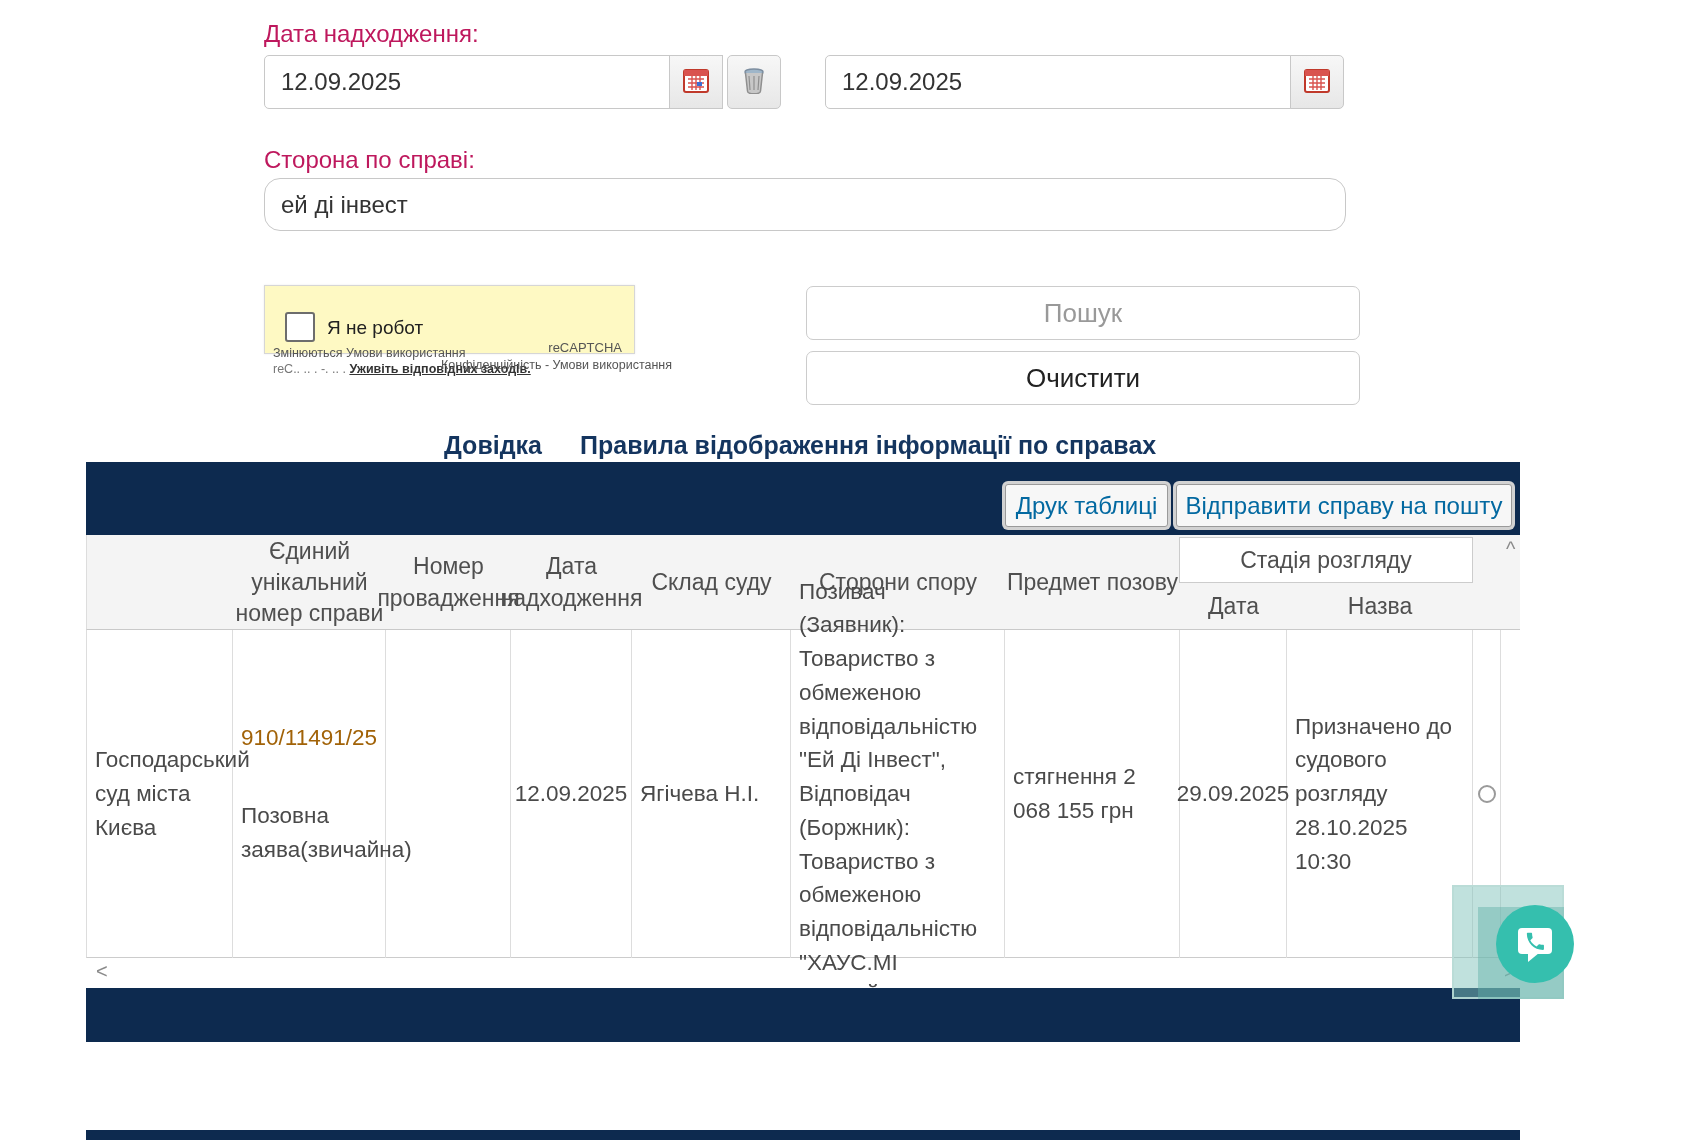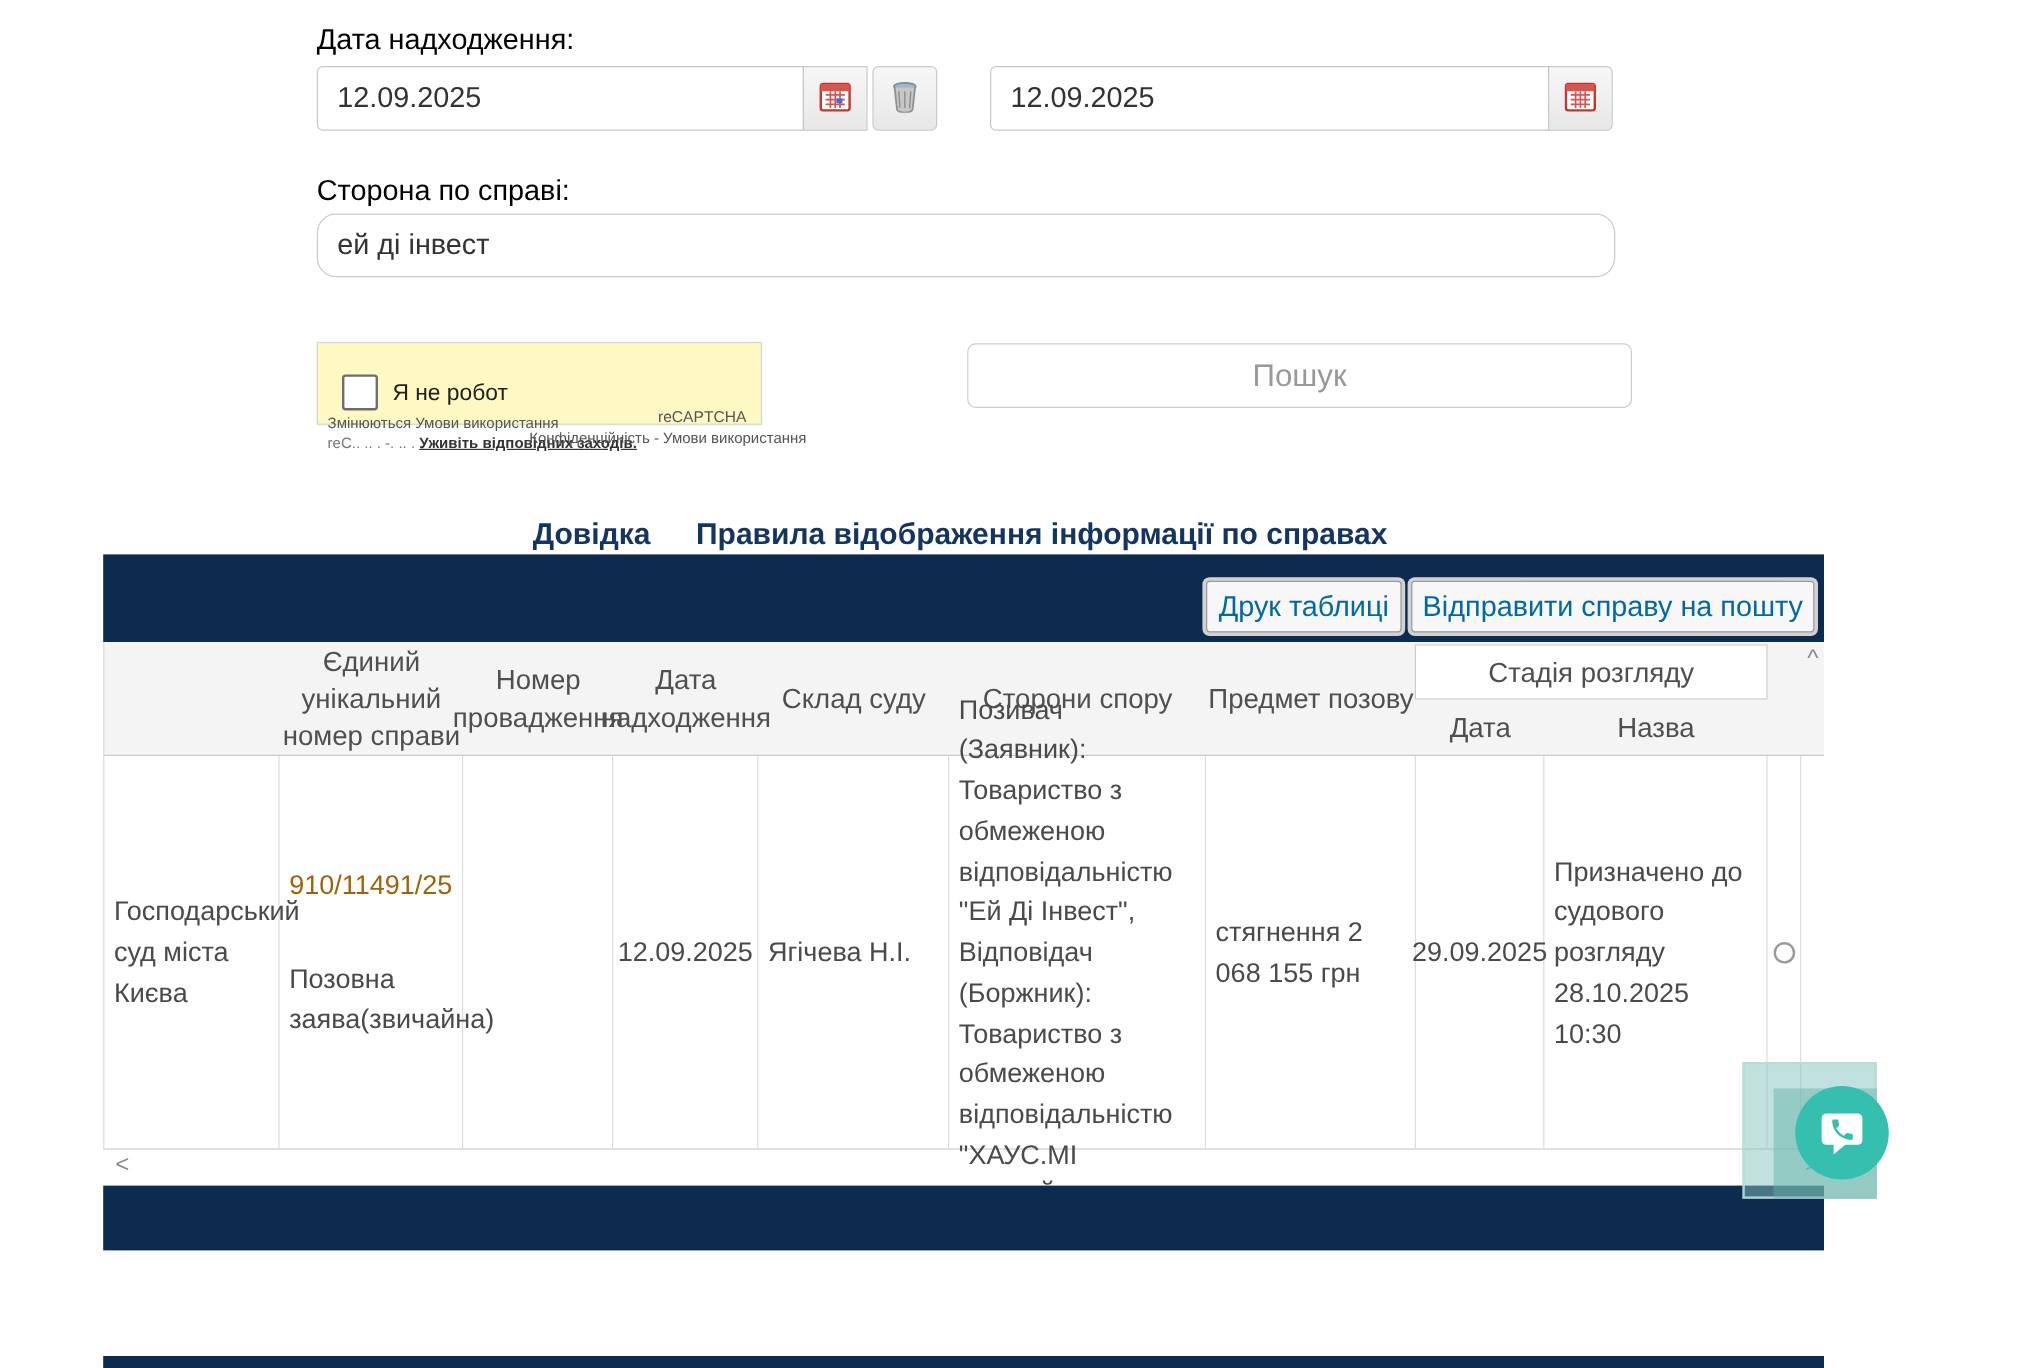--- a/index.html
+++ b/index.html
@@ -1,19 +1,19 @@
 <!DOCTYPE html>
 <html><head>
 <meta charset="utf-8">
 <style>
   * { margin:0; padding:0; box-sizing:border-box; }
   body { background:#fff; font-family:"Liberation Sans", sans-serif; }
   .page { position:relative; width:1702px; height:1140px; background:#fff; overflow:hidden; }
 
-  .field-label { position:absolute; font-size:24px; color:#000000; }
+  .field-label { position:absolute; font-size:24px; color:#be185d; }
 
   .text-input { position:absolute; border:1px solid #c8c8c8; border-radius:16px; background:#fff;
     font-size:24px; color:#333; padding:0 16px; font-family:"Liberation Sans", sans-serif; }
 
   .addon-btn { position:absolute; height:54px; width:54px; background:linear-gradient(#f7f7f7,#e7e7e7);
     border:1px solid #c8c8c8; display:flex; align-items:center; justify-content:center; cursor:pointer; }
 
   .big-btn { position:absolute; width:554px; height:54px; background:#fff; border:1px solid #ccc;
     border-radius:7px; font-size:26px; font-family:"Liberation Sans", sans-serif; cursor:pointer; }
 
@@ -107,20 +107,21 @@
     <div class="captcha-tiny" style="left:8px; top:60px;">Змінюються Умови використання</div>
     <div class="captcha-tiny" style="left:8px; top:76px; color:#777;">
       <span>reC.. .. . -. .. .</span>
       <span style="color:#333; text-decoration:underline; font-weight:700;">Уживіть відповідних заходів.</span>
     </div>
     <div class="captcha-tiny" style="left:176px; top:72px;">Конфіденційність - Умови використання</div>
   </div>
 
 
   <button class="big-btn" style="left:806px; top:286px; color:#999;">Пошук</button>
+  <button class="big-btn" style="left:806px; top:351px; color:#222;">Очистити</button>
 
   <div class="nav-link" style="left:444px; top:431px;">Довідка</div>
   <div class="nav-link" style="left:580px; top:431px;">Правила відображення інформації по справах</div>
 
   <div class="tbl-navy" style="top:462px; height:73px;"></div>
   <button class="tbl-btn" style="left:1005px; top:484px; width:163px;">Друк таблиці</button>
   <button class="tbl-btn" style="left:1176px; top:484px; width:336px;">Відправити справу на пошту</button>
 
   <div class="thead">
     <div class="th" style="left:146px; top:0; width:153px; height:95px;">Єдиний унікальний номер справи</div>

